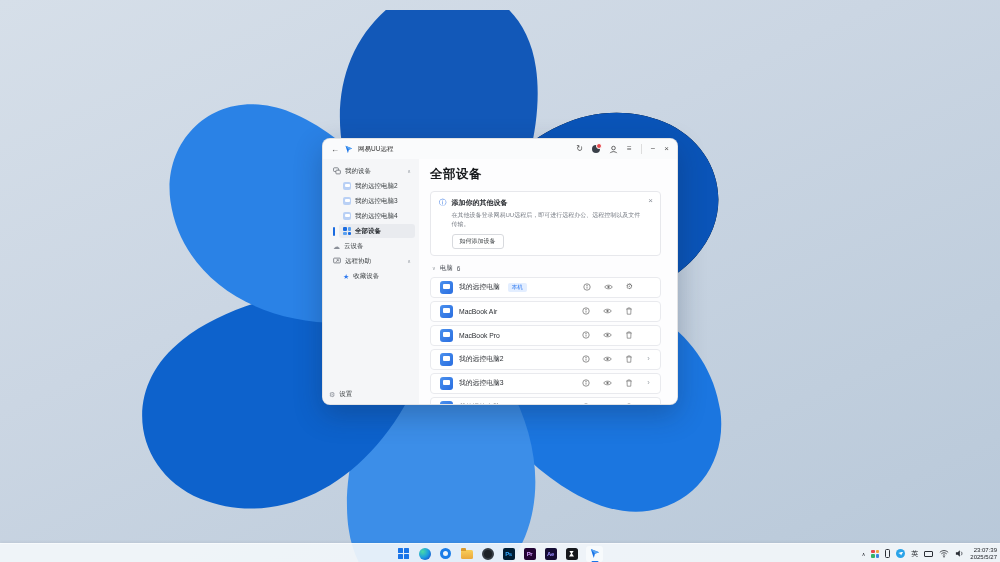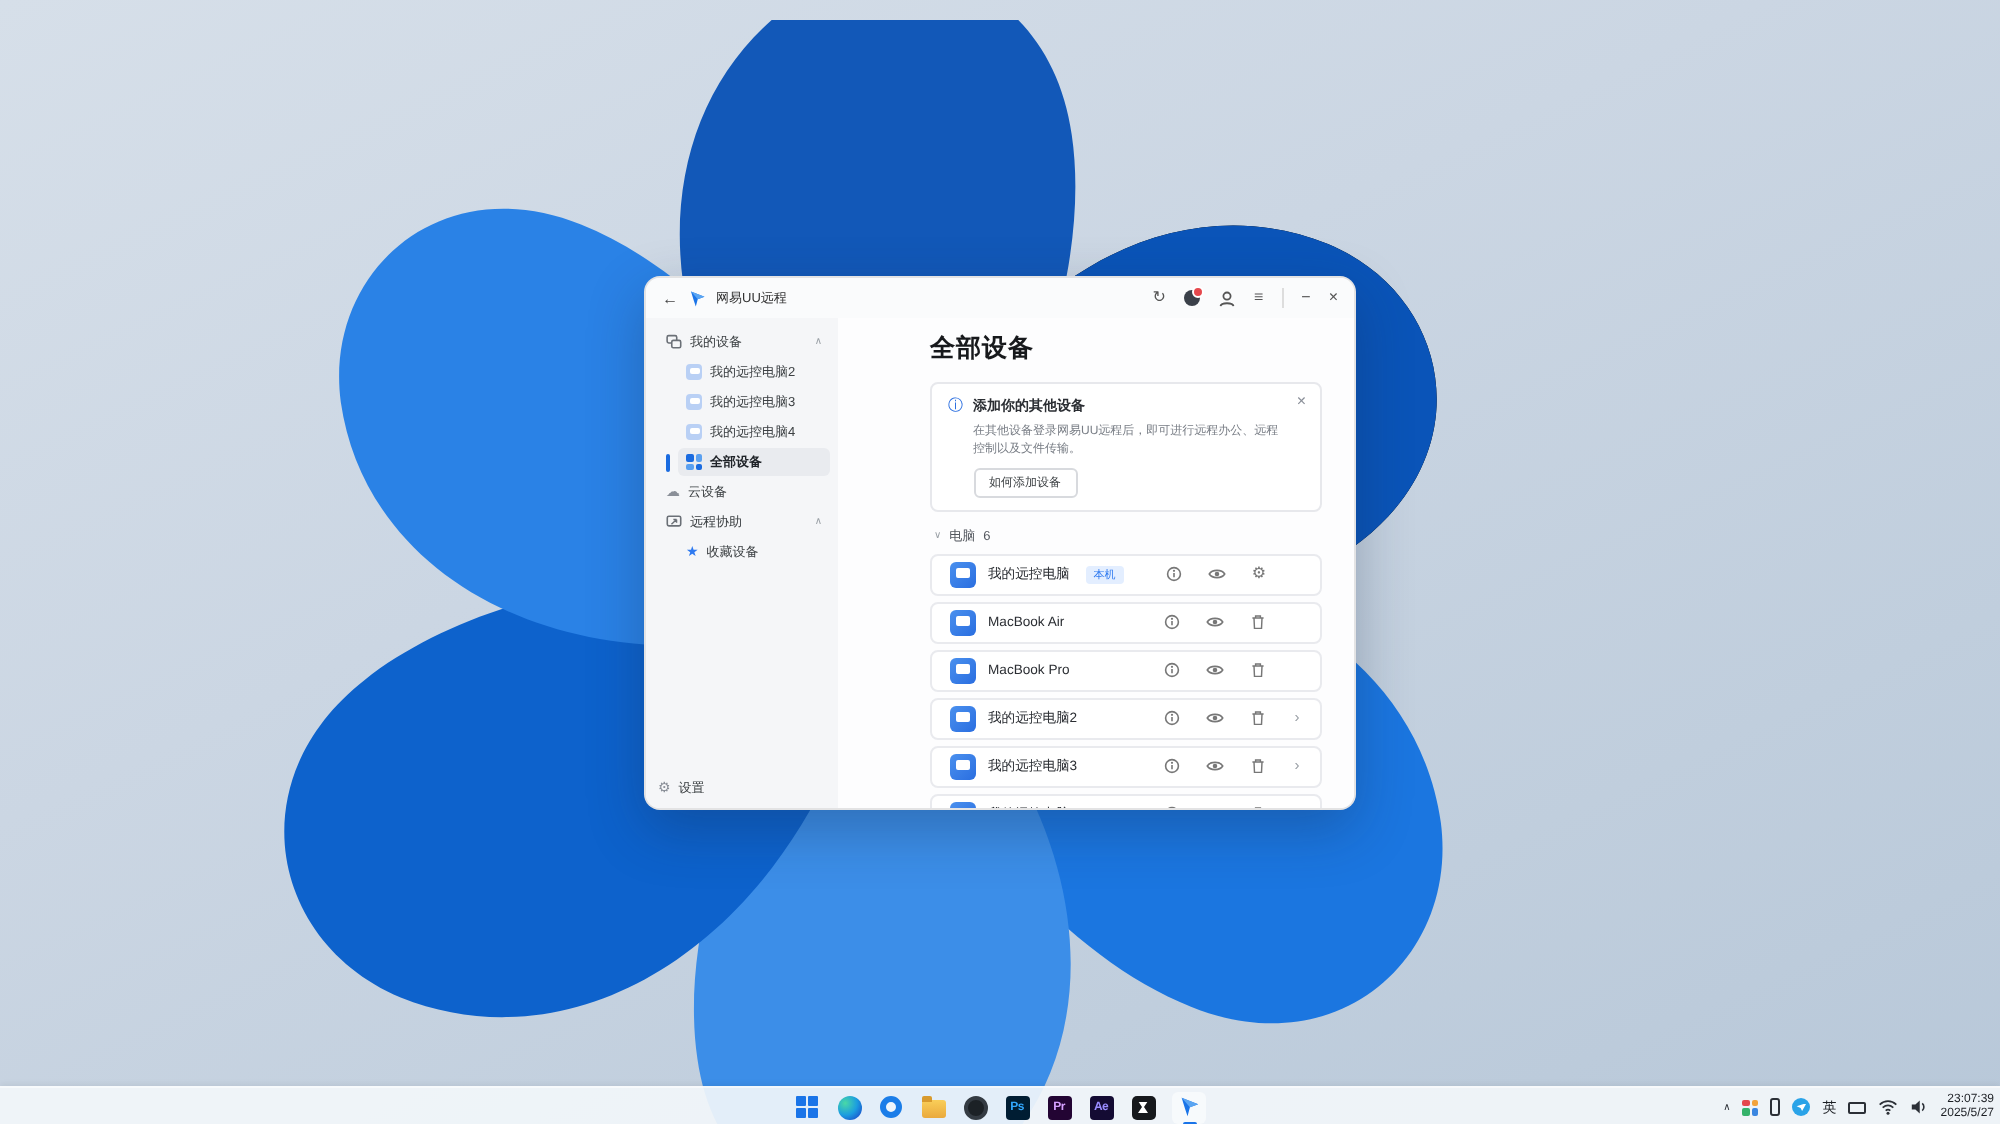--- a/index.html
+++ b/index.html
@@ -15,21 +15,21 @@
   .titlebar{height:20px;flex:0 0 20px;display:flex;align-items:center;padding:0 8px;gap:5px;background:#fafbfc;}
   .tb-back{font-size:8px;color:#444;}
   .tb-logo{width:9px;height:9px;}
   .tb-title{font-size:6.5px;color:#333;}
   .tb-right{margin-left:auto;display:flex;align-items:center;gap:9px;}
   .tb-ic{font-size:8px;color:#555;line-height:1;}
   .tb-notif{position:relative;width:8px;height:8px;border-radius:50%;background:#3a4049;}
   .tb-notif::after{content:"";position:absolute;right:-2px;top:-2px;width:4px;height:4px;border-radius:50%;background:#e5484d;border:1px solid #fff;}
   .tb-div{width:1px;height:10px;background:#ddd;}
 
-  .win-body{flex:1;display:flex;min-height:0;gap:35px;}
+  .win-body{flex:1;display:flex;min-height:0;}
 
   
   .sidebar{width:96px;flex:0 0 96px;background:#f5f6f8;padding:4px 4px 0 4px;position:relative;}
   .sb-row{display:flex;align-items:center;gap:4px;height:14px;padding:0 4px;margin:1px 0 1px 2px;border-radius:3px;font-size:6.5px;color:#3c4043;cursor:default;}
   .sb-row.child{margin-left:12px;}
   .sb-row.selected{background:#e9ebef;color:#1f2328;position:relative;font-weight:bold;}
   .sb-row.selected::before{content:"";position:absolute;left:-6px;top:2.5px;width:2px;height:9px;background:#1a6be0;border-radius:1px;}
   .sb-chev{margin-left:auto;font-size:5px;color:#9aa0a6;}
   .sb-gicon{flex:0 0 8px;}
   .pc-ic{display:inline-block;width:8px;height:8px;background:#b9d0f5;border-radius:2px;position:relative;flex:0 0 8px;}

